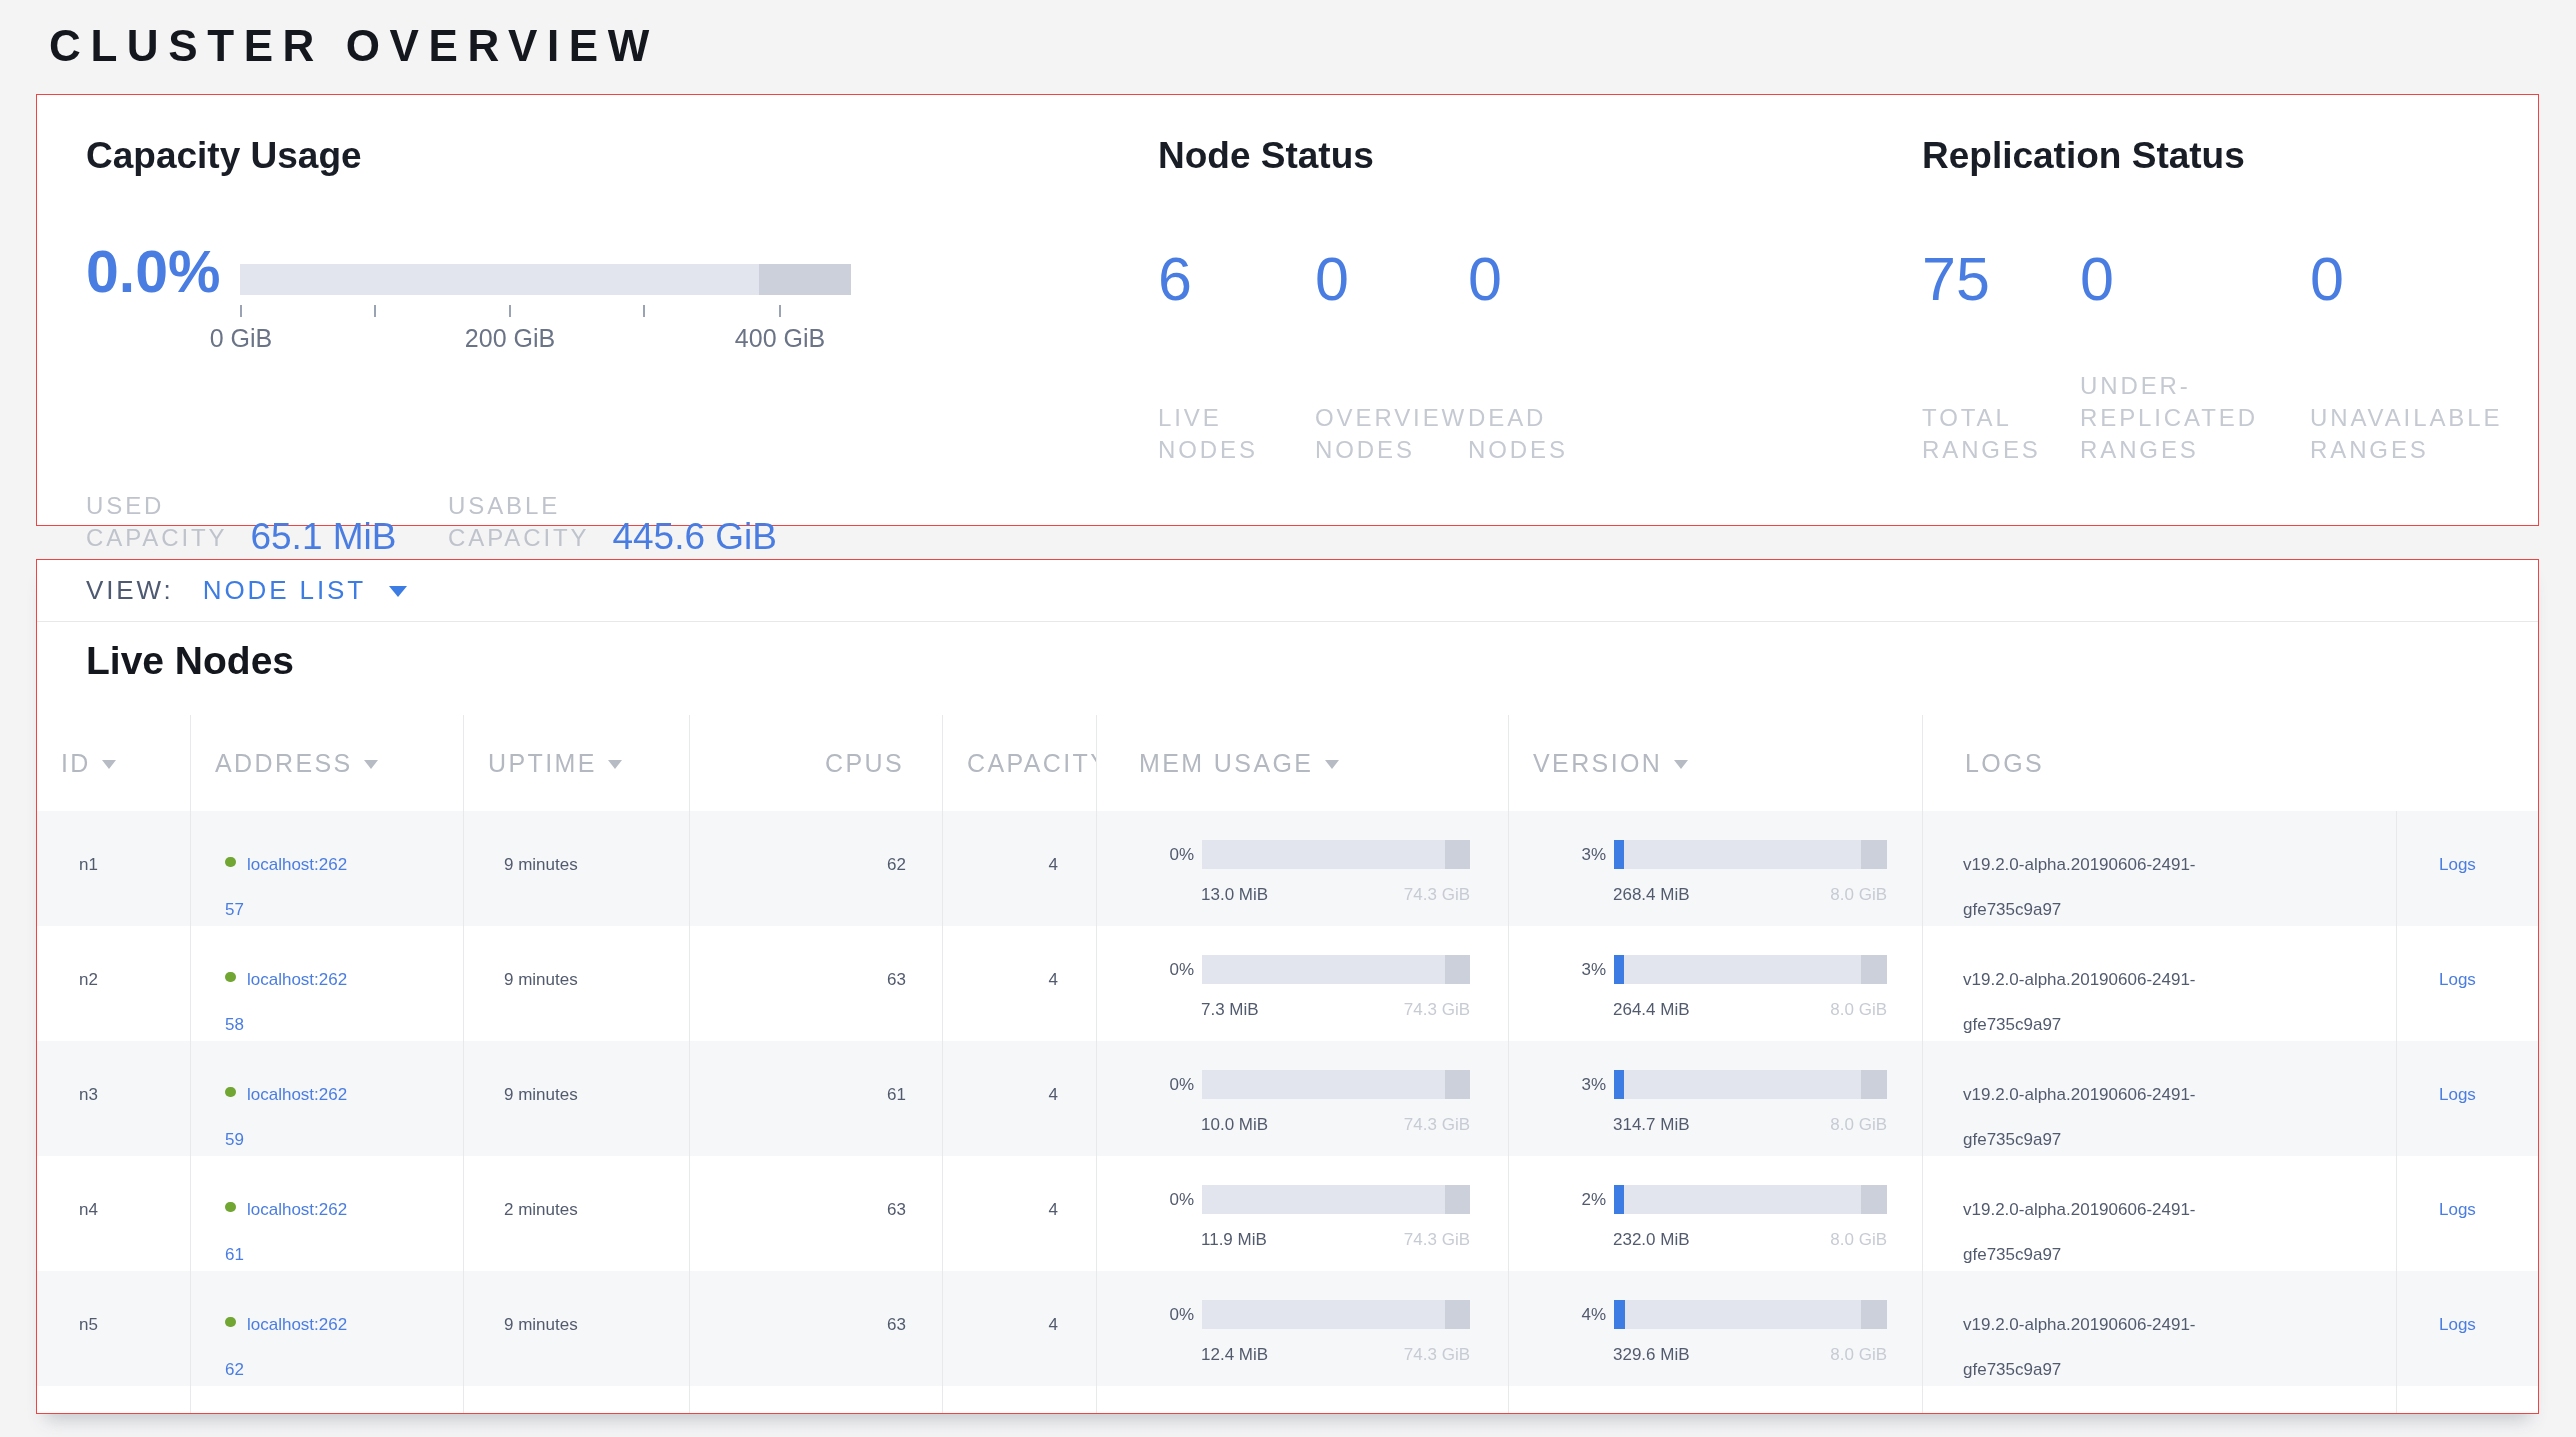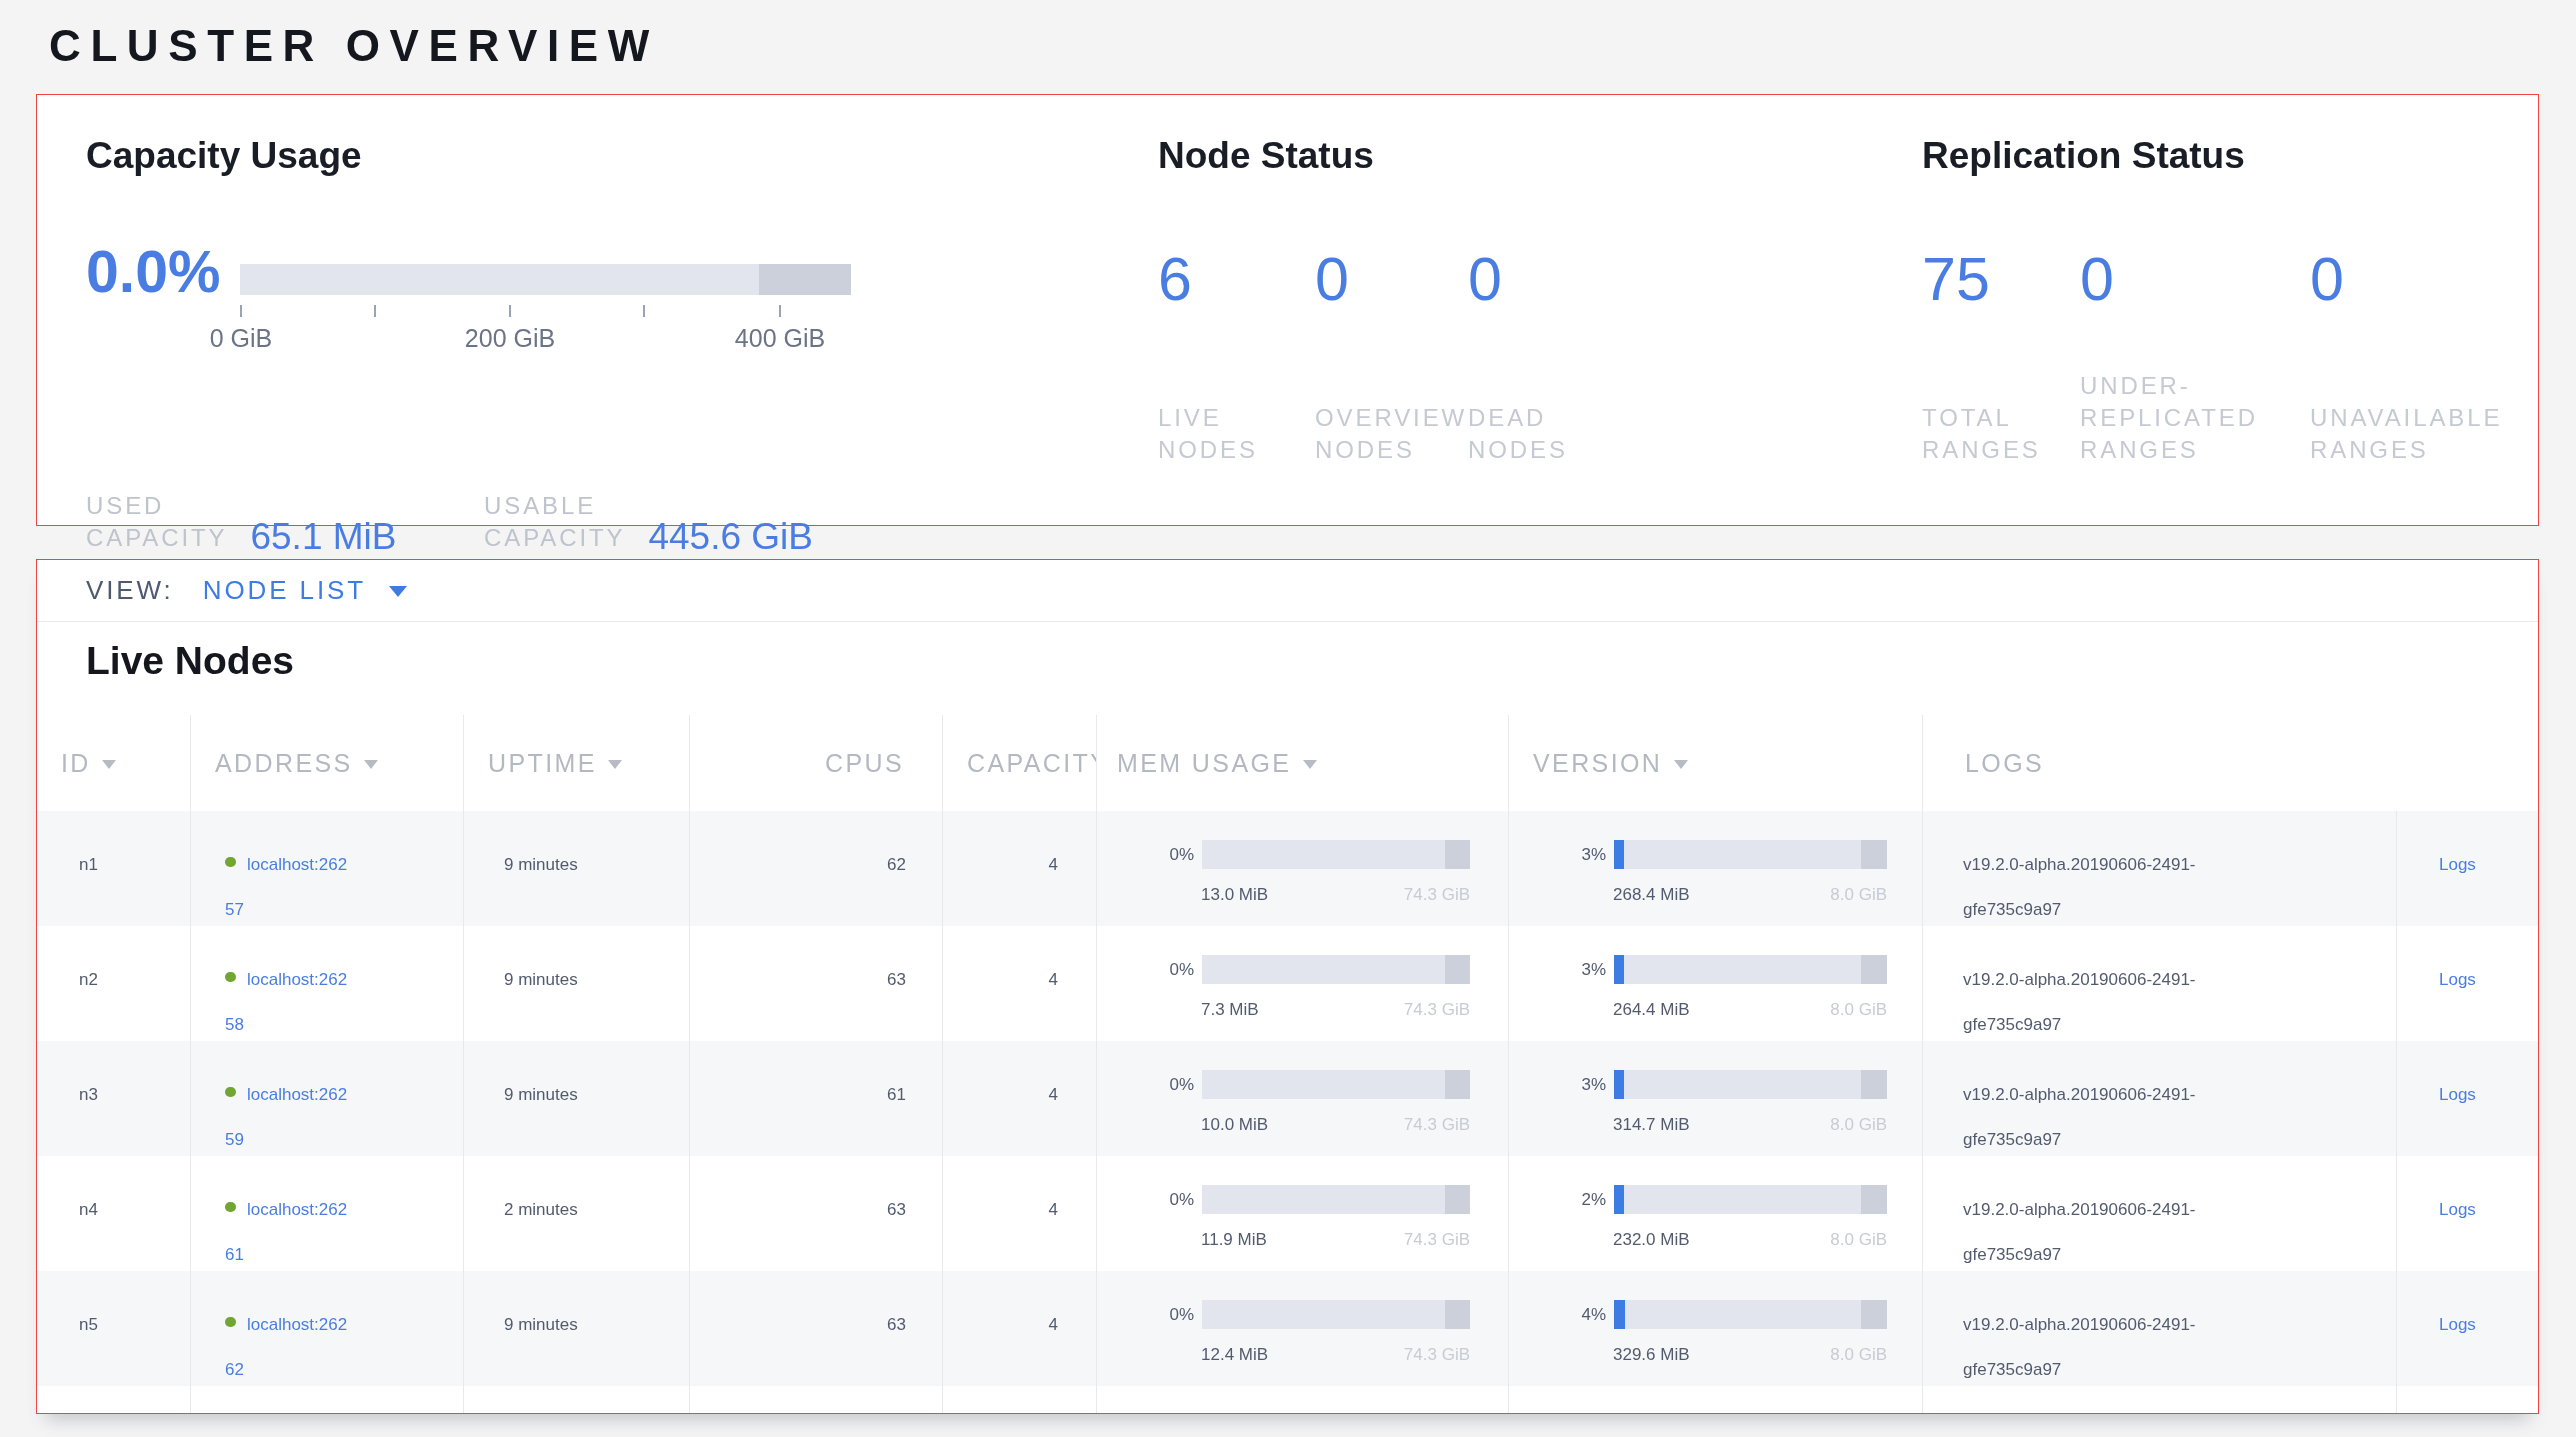--- a/index.html
+++ b/index.html
@@ -172,21 +172,21 @@
           <div class="gauge-label" style="left:270px;">200 GiB</div>
           <div class="gauge-label" style="left:540px;">400 GiB</div>
         </div>
       </div>
 
       <div class="cap-detail" style="left:49px;">
         <div class="lbl pre">USED
 CAPACITY</div>
         <div class="val">65.1 MiB</div>
       </div>
-      <div class="cap-detail" style="left:447px;">
+      <div class="cap-detail" style="left:411px;">
         <div class="lbl pre">USABLE
 CAPACITY</div>
         <div class="val">445.6 GiB</div>
       </div>
     </div>
 
     <div>
       <div class="panel-title" style="left:1121px;">Node Status</div>
       <div class="stat-row" style="left:1121px;">
         <div class="stat-col" style="width:157px;">
@@ -256,21 +256,21 @@
         <span>UPTIME</span>
           <span class="sort-caret"></span>
       </div>
       <div class="cell th ar" style="padding-right:38px;">
         <span>CPUS</span>
       </div>
       <div class="cell th al">
         <span>CAPACITY USAGE</span>
           <span class="sort-caret"></span>
       </div>
-      <div class="cell th al" style="padding-left:20px;">
+      <div class="cell th al" style="padding-left:42px;">
         <span>MEM USAGE</span>
           <span class="sort-caret"></span>
       </div>
       <div class="cell th al">
         <span>VERSION</span>
           <span class="sort-caret"></span>
       </div>
       <div class="cell th al" style="padding-left:42px;">
         <span>LOGS</span>
       </div>

